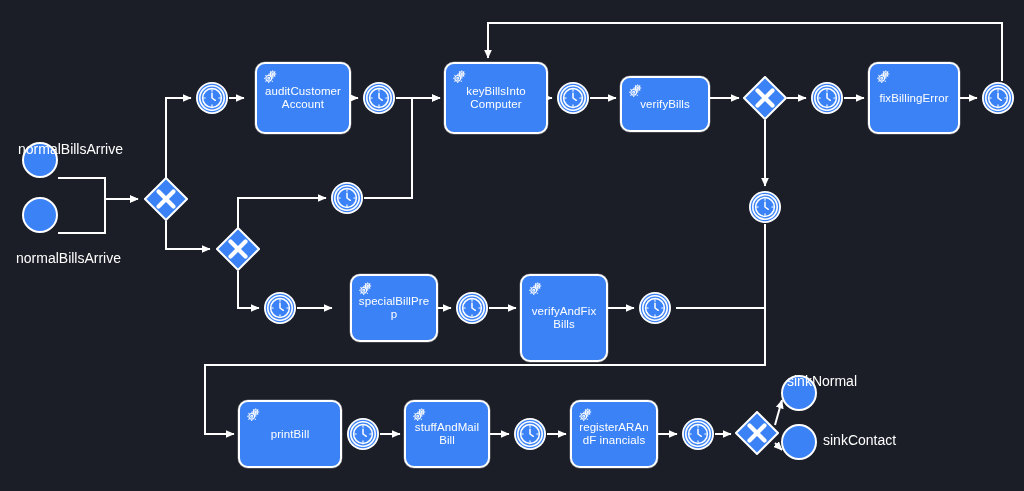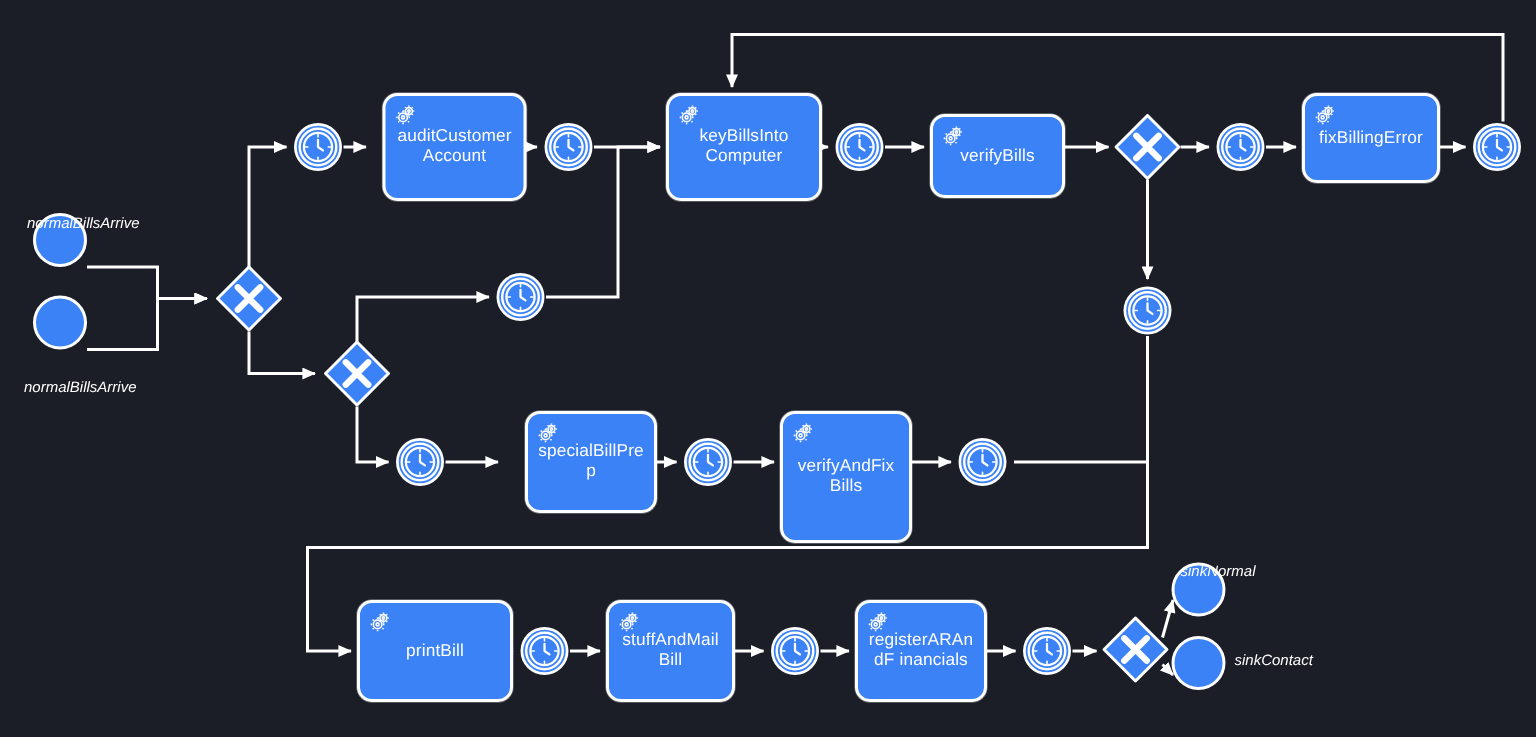--- a/index.html
+++ b/index.html
@@ -76,24 +76,23 @@
   .endnode {
     position: absolute;
     box-sizing: border-box;
     border-radius: 50%;
     background: #3b82f6;
     border: 2.5px solid #ffffff;
   }
   .endlabel {
     position: absolute;
     color: #ffffff;
-    font-size: 10px;
+    font-size: 14px;
     line-height: 13px;
     white-space: nowrap;
-    font-style: italic;
   }
 </style>
 </head>
 <body>
 
 <div id="canvas">
   <svg id="edge-layer" viewBox="0 0 1024 491" xmlns="http://www.w3.org/2000/svg">
     <defs>
       <marker id="arrowhead" markerWidth="9" markerHeight="8" refX="8.4" refY="4" orient="auto" markerUnits="userSpaceOnUse">
         <path d="M0,0 L9,4 L0,8 z" fill="#ffffff"></path>
@@ -168,21 +167,21 @@
               <circle cx="9.5" cy="14.5" r="4"></circle>
               <circle cx="9.5" cy="14.5" r="1.4"></circle>
               <path d="M9.5 9.4v-1.4M9.5 21v-1.4M4.4 14.5H3M16 14.5h-1.4M5.9 10.9 4.9 9.9M14.1 18.1l1 1M5.9 18.1l-1 1M14.1 10.9l1-1"></path>
               <circle cx="15" cy="8.5" r="3.2"></circle>
               <circle cx="15" cy="8.5" r="1.1"></circle>
               <path d="M15 4.5V3.4M15 13.6v-1.1M11 8.5H9.9M20.1 8.5H19M12.2 5.7l-.8-.8M17.8 11.3l.8.8M12.2 11.3l-.8.8M17.8 5.7l.8-.8"></path>
             </g>
           </svg></span>
         <span class="task-label">verifyBills</span>
       </div>
-      <div class="task" style="left: 868px; top: 62px; width: 92px; height: 60px;">
+      <div class="task" style="left: 868px; top: 62px; width: 92px; height: 72px;">
         <span class="task-gear"><svg viewBox="0 0 24 24" width="17" height="17">
             <g fill="none" stroke="#ffffff" stroke-width="1.5">
               <circle cx="9.5" cy="14.5" r="4"></circle>
               <circle cx="9.5" cy="14.5" r="1.4"></circle>
               <path d="M9.5 9.4v-1.4M9.5 21v-1.4M4.4 14.5H3M16 14.5h-1.4M5.9 10.9 4.9 9.9M14.1 18.1l1 1M5.9 18.1l-1 1M14.1 10.9l1-1"></path>
               <circle cx="15" cy="8.5" r="3.2"></circle>
               <circle cx="15" cy="8.5" r="1.1"></circle>
               <path d="M15 4.5V3.4M15 13.6v-1.1M11 8.5H9.9M20.1 8.5H19M12.2 5.7l-.8-.8M17.8 11.3l.8.8M12.2 11.3l-.8.8M17.8 5.7l.8-.8"></path>
             </g>
           </svg></span>

